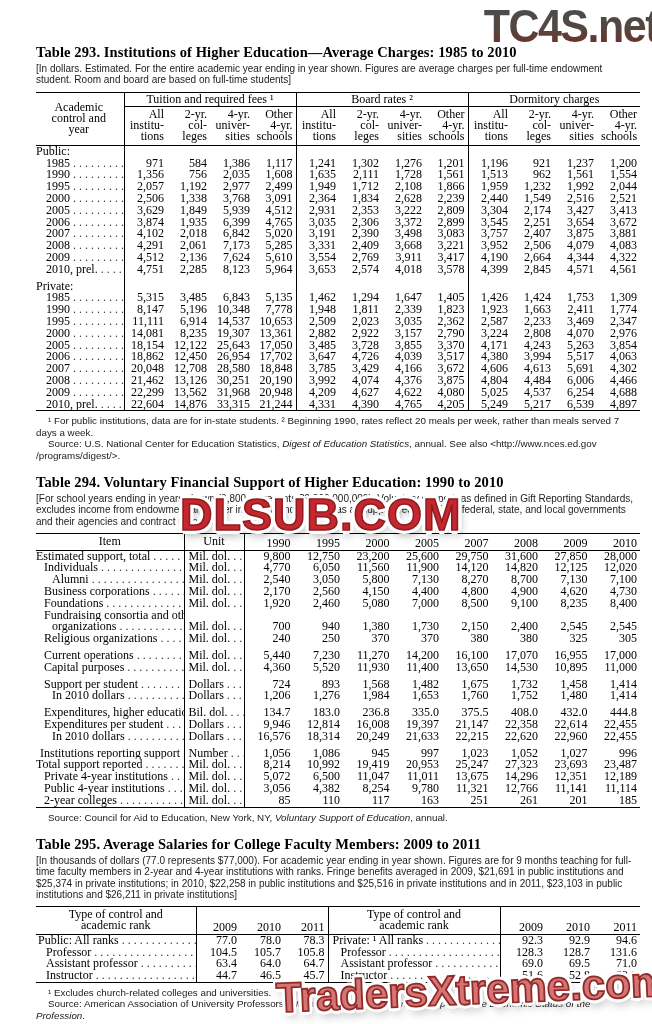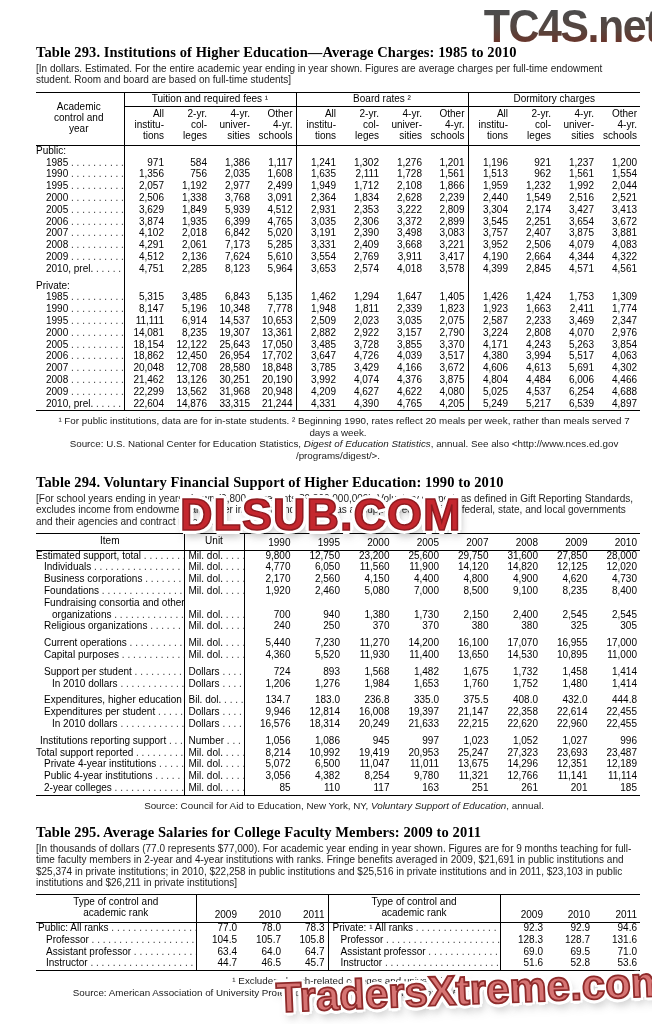--- a/index.html
+++ b/index.html
@@ -18,22 +18,22 @@
   .tbl-note {
     font-size:10px; line-height:11.3px; color:#1c1c1c;
     margin:3px 0 6px 0; width:604px;
   }
   .section { position:relative; }
   .sec-gap { margin-top:13px; }
 
   
   table.stat {
     border-collapse:collapse; table-layout:fixed; width:604px;
-    font-size:10px; line-height:10.8px; color:#000;
-    border-top:1.5px solid #000; border-bottom:1.5px solid #000;
+    font-size:12px; line-height:10.8px; color:#000;
+    border-top:1.5px solid #000; border-bottom:1.5px solid #000;font-family:Liberation Serif, serif;
   }
   table.stat thead { border-bottom:1px solid #000; }
   table.stat th { font-weight:normal; }
   td.num, th.yr { text-align:right; padding:0 3px 1px 0; vertical-align:bottom; }
   .lab {
     overflow:hidden; white-space:nowrap; padding-bottom:1px;
   }
   .lab::after { content:" . . . . . . . . . . . . . . . . . . . . . . . . . . . . . . . . . . . . . . . ."; color:#3a3a3a; }
   .lab.nodots::after { content:""; }
   tr.spacer td { height:5px; }
@@ -56,21 +56,21 @@
   #t294 td.unit::after { content:" . . . . . . . . . ."; color:#3a3a3a; }
   #t294 td.unit.empty::after { content:""; }
 
   
   #t295 th.rowhead { text-align:center; white-space:pre-line; vertical-align:middle; padding:2px 0 3px 0; }
   #t295 .labcolL { border-right:1px solid #000; }
   #t295 .labcolR { border-left:1px solid #000; border-right:1px solid #000; }
   #t295 td.lab { padding-left:2px; padding-right:3px; }
 
   
-  .fn-block { margin-top:4px; width:604px; font-size:9.8px; line-height:11.4px; color:#1a1a1a;text-align:center; }
+  .fn-block { margin-top:4px; width:604px; font-size:9.8px; line-height:11.4px; color:#1a1a1a; }
   .fn { text-indent:12px; }
   .src { text-indent:12px; }
   .it { font-style:italic; }
 
   
   .wm { position:absolute; font-family:"Liberation Sans", sans-serif; font-weight:bold; pointer-events:none; }
   .wm-top {
     top:0px; right:-6px; font-size:43px; letter-spacing:-1.5px; font-weight:800;
     color:#53342c; transform:scaleY(1.08); transform-origin:top right; opacity:.97;
   }
@@ -390,21 +390,21 @@
             </tr>
             <tr>
               <td class="lab">1995</td>
               <td class="num pl">11,111</td>
               <td class="num">6,914</td>
               <td class="num">14,537</td>
               <td class="num">10,653</td>
               <td class="num pl">2,509</td>
               <td class="num">2,023</td>
               <td class="num">3,035</td>
-              <td class="num">2,075</td>
+              <td class="num">2,362</td>
               <td class="num pl">2,587</td>
               <td class="num">2,233</td>
               <td class="num">3,469</td>
               <td class="num">2,347</td>
             </tr>
             <tr>
               <td class="lab">2000</td>
               <td class="num pl">14,081</td>
               <td class="num">8,235</td>
               <td class="num">19,307</td>
@@ -556,20 +556,32 @@
               <td class="lab" style="padding-left: 8px;">Individuals</td>
               <td class="unit unitcol">Mil. dol.</td>
               <td class="num">4,770</td>
               <td class="num">6,050</td>
               <td class="num">11,560</td>
               <td class="num">11,900</td>
               <td class="num">14,120</td>
               <td class="num">14,820</td>
               <td class="num">12,125</td>
               <td class="num">12,020</td>
+            </tr>
+            <tr>
+              <td class="lab" style="padding-left: 16px;">Alumni</td>
+              <td class="unit unitcol">Mil. dol.</td>
+              <td class="num">2,540</td>
+              <td class="num">3,050</td>
+              <td class="num">5,800</td>
+              <td class="num">7,130</td>
+              <td class="num">8,270</td>
+              <td class="num">8,700</td>
+              <td class="num">7,130</td>
+              <td class="num">7,100</td>
             </tr>
             <tr>
               <td class="lab" style="padding-left: 8px;">Business corporations</td>
               <td class="unit unitcol">Mil. dol.</td>
               <td class="num">2,170</td>
               <td class="num">2,560</td>
               <td class="num">4,150</td>
               <td class="num">4,400</td>
               <td class="num">4,800</td>
               <td class="num">4,900</td>

